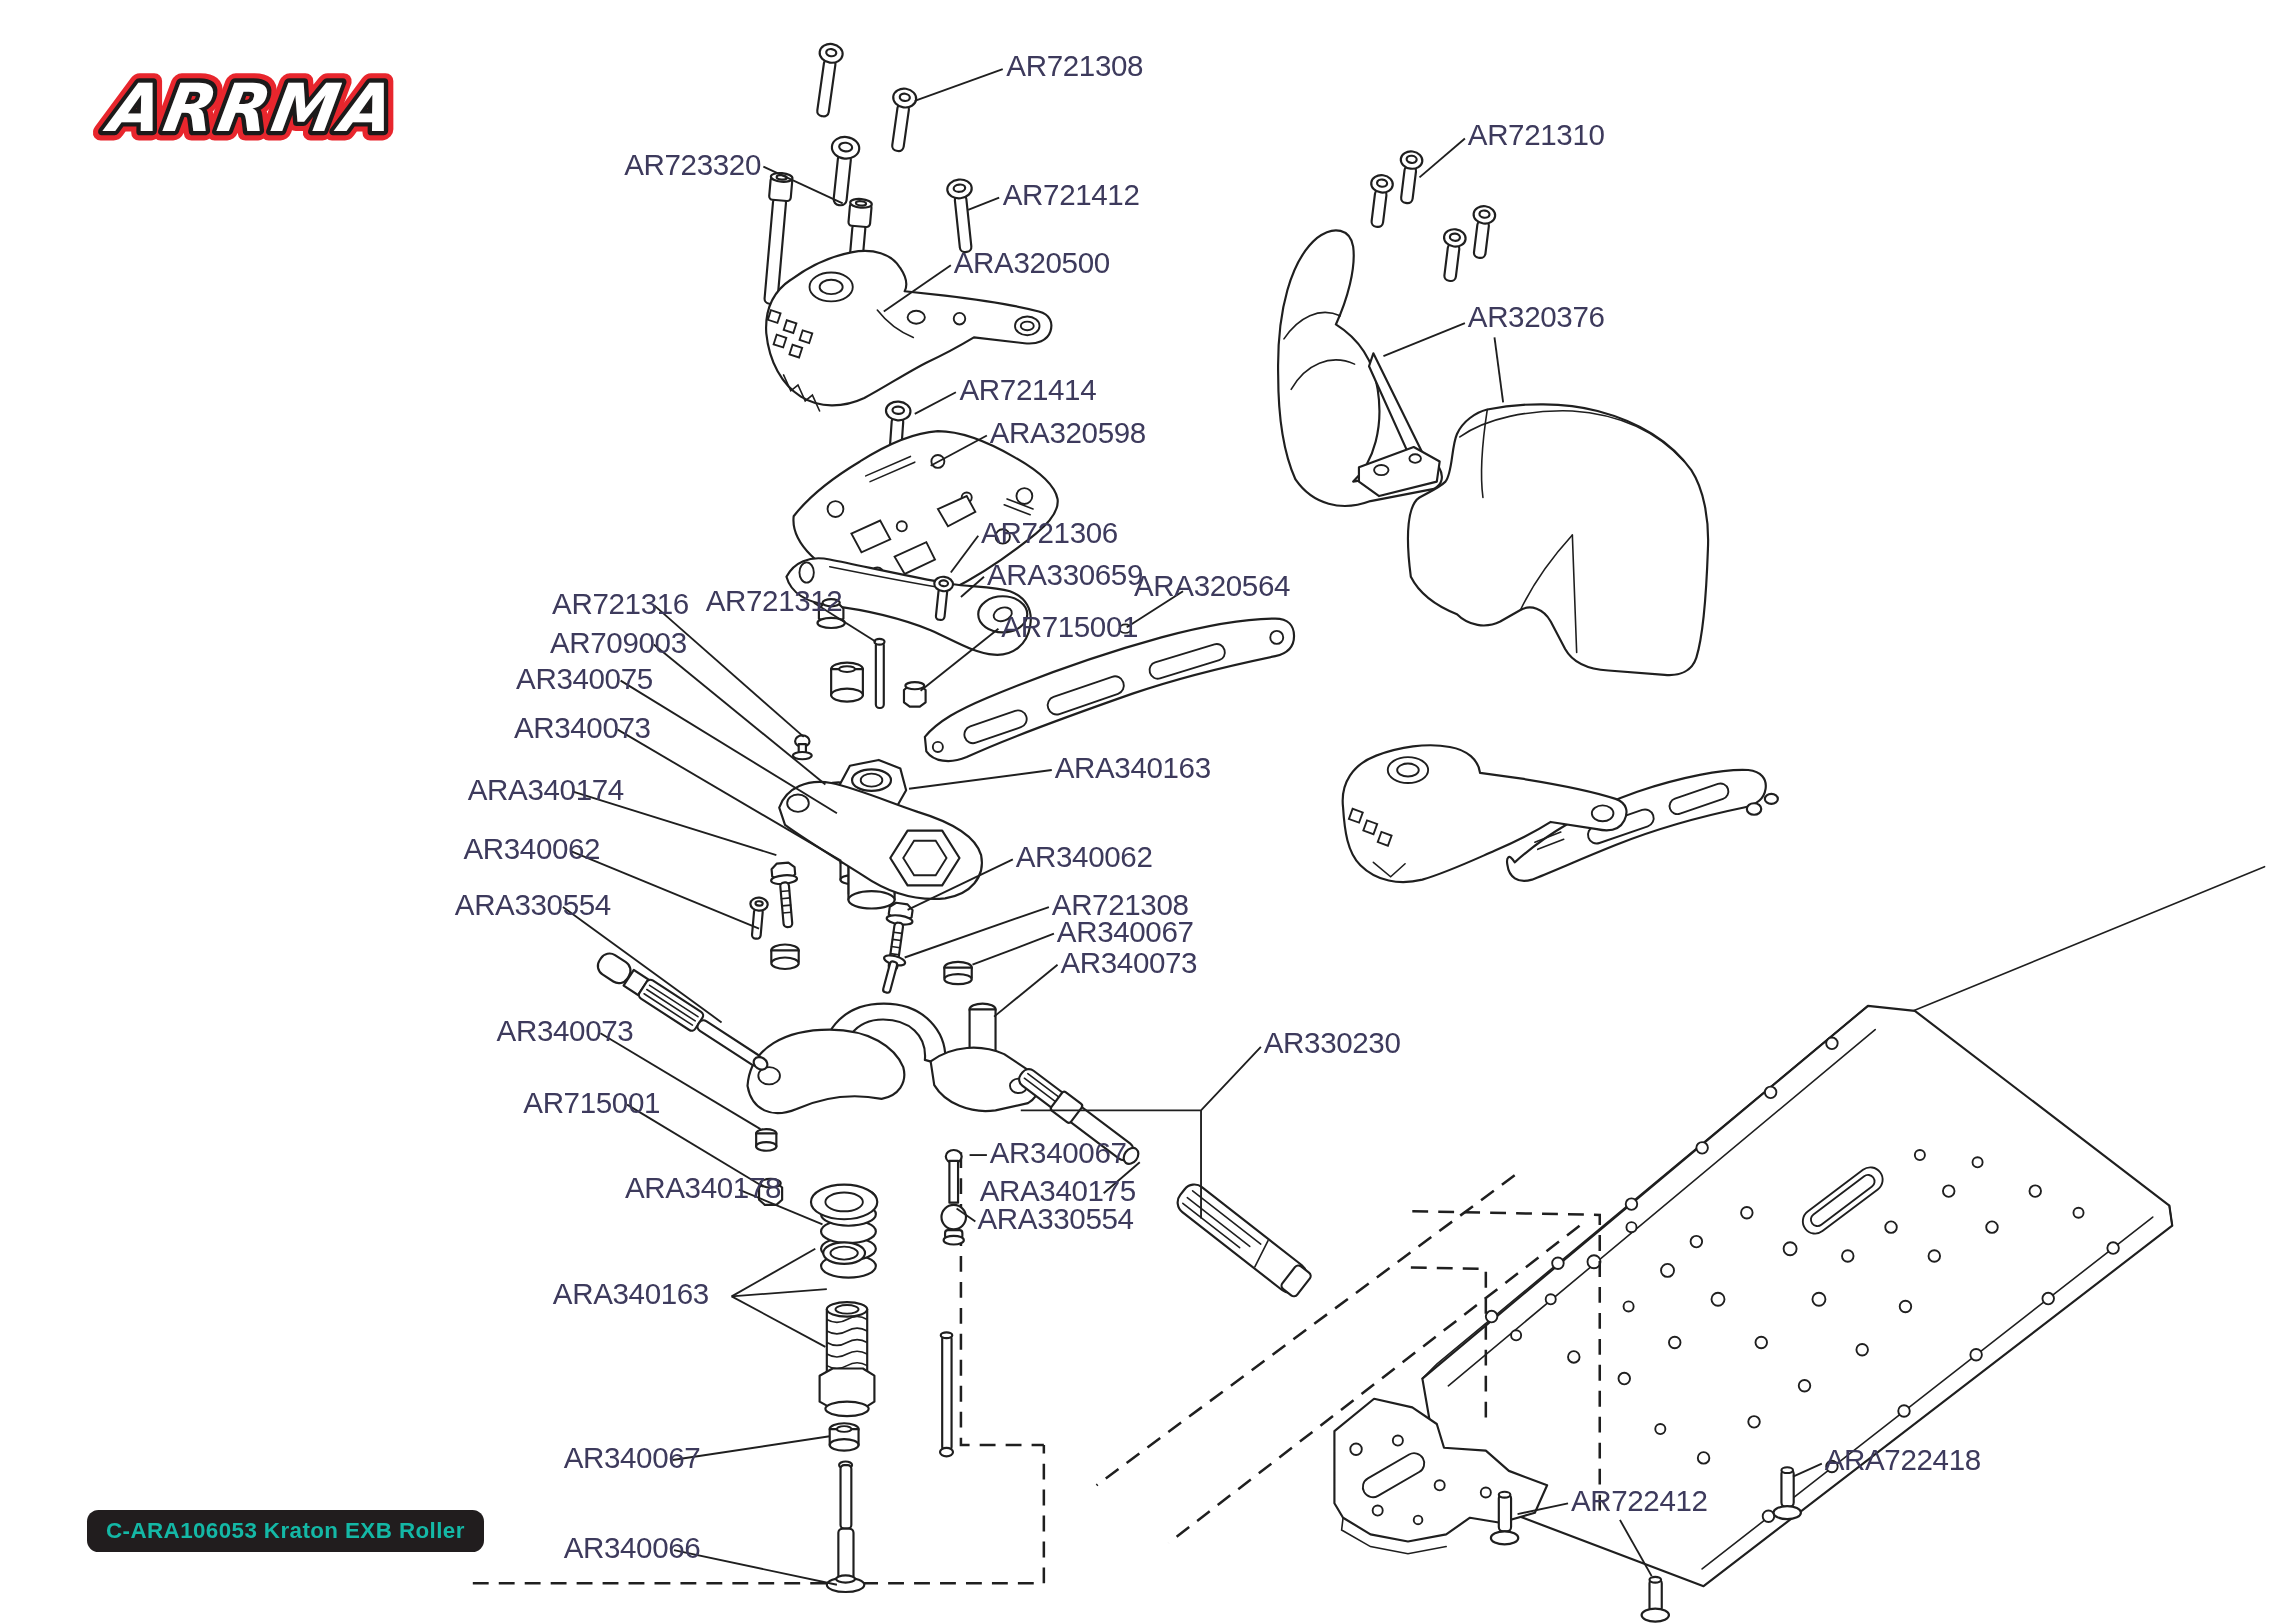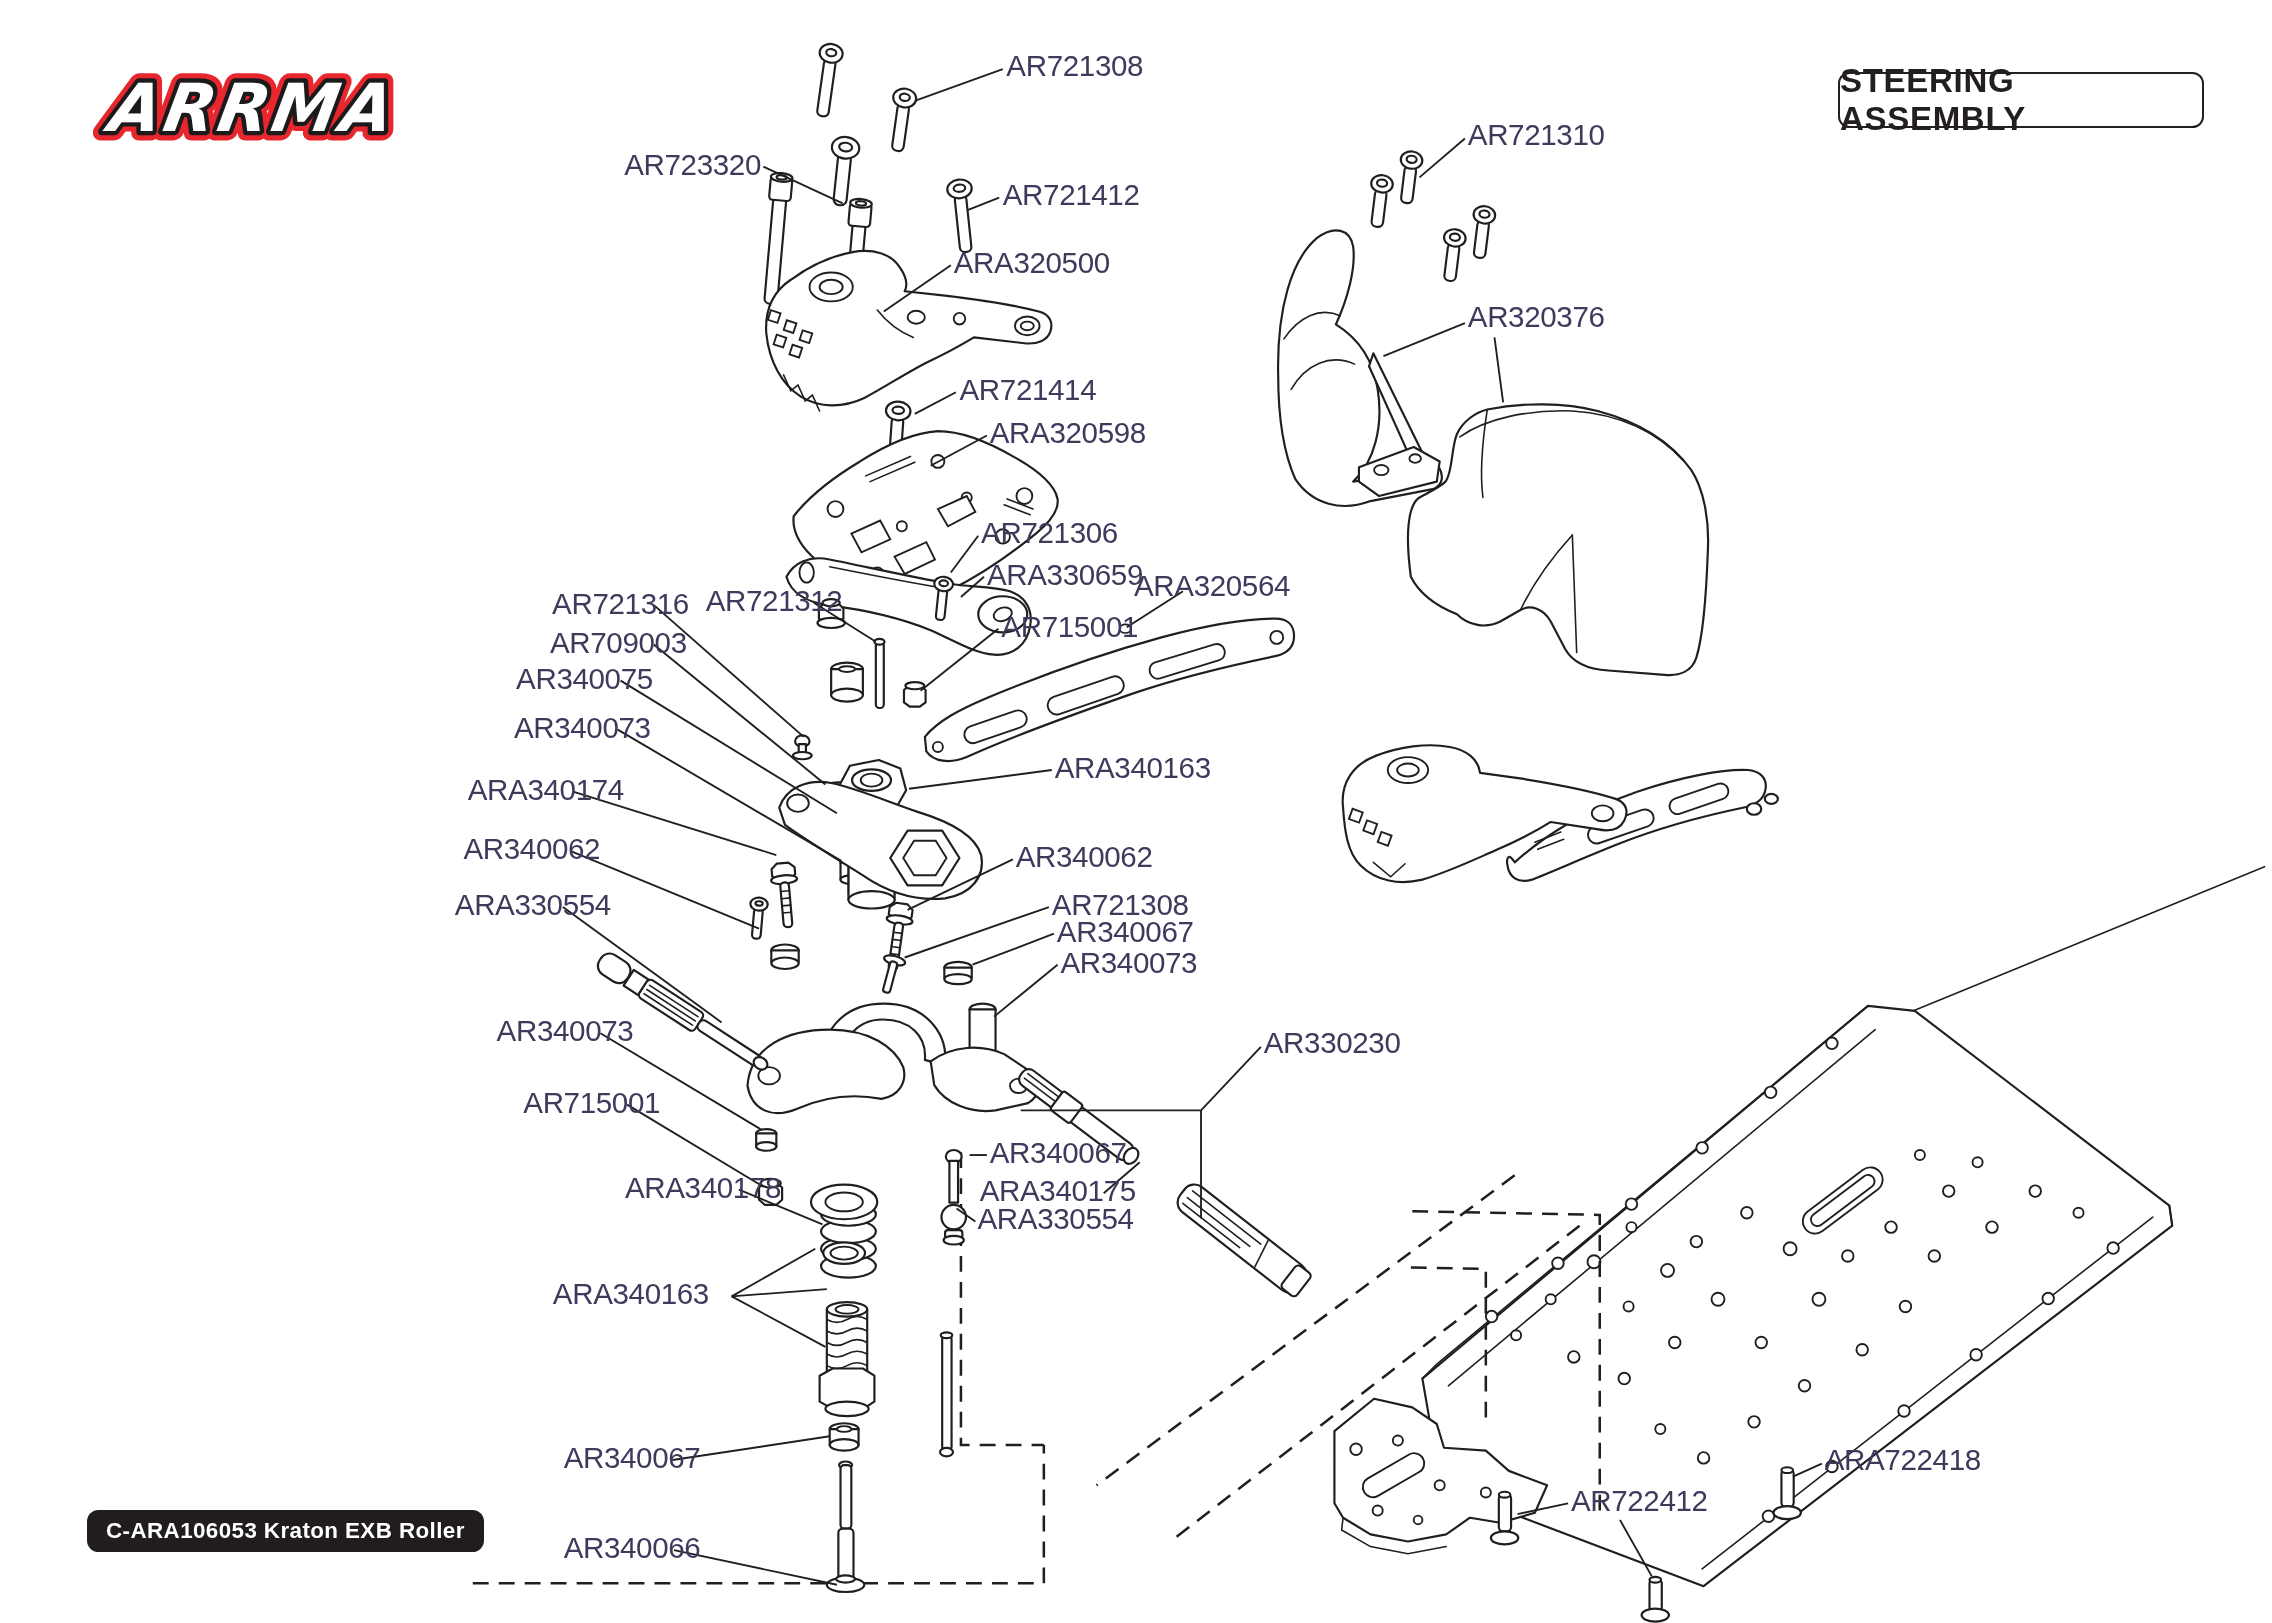--- a/index.html
+++ b/index.html
@@ -7,21 +7,21 @@
         font-family:"Liberation Sans",sans-serif;}
   
   .logo-wrap{position:absolute;left:78px;top:56px;width:361px;height:101px;}
   .title-box{position:absolute;left:1838px;top:72px;width:366px;height:56px;
              border:2.9px solid #231f20;border-radius:11.5px;display:flex;align-items:center;justify-content:center;
              box-sizing:border-box;background:#fff;}
   .title-box span{font-size:33px;font-weight:bold;letter-spacing:0.7px;color:#231f20;}
   
   .badge{position:absolute;left:87px;top:1510px;min-width:310px;height:42px;background:#211d1e;
          border-radius:11.5px;display:flex;align-items:center;justify-content:center;padding:0 19px;box-sizing:border-box;}
-  .badge span{color:#ffffff;font-weight:bold;font-size:22.4px;letter-spacing:0.4px;}
+  .badge span{color:#14b8a6;font-weight:bold;font-size:22.4px;letter-spacing:0.4px;}
   
   svg.diagram{position:absolute;left:0;top:0;}
   .part{fill:#ffffff;stroke:#1f1f1f;stroke-width:3;stroke-linejoin:round;stroke-linecap:round;}
   .thin{fill:none;stroke:#1f1f1f;stroke-width:2.2;stroke-linecap:round;}
   .hole{fill:#ffffff;stroke:#1f1f1f;stroke-width:2.6;}
   .leader{fill:none;stroke:#1f1f1f;stroke-width:2.6;}
   .dash{fill:none;stroke:#1f1f1f;stroke-width:3.5;stroke-dasharray:22 14;}
   .lbl{font-family:"Liberation Sans",sans-serif;font-size:41px;letter-spacing:-0.5px;}
 </style>
 </head>
@@ -32,23 +32,20 @@
   <div class="logo-wrap">
     <svg width="361" height="101" viewBox="0 0 500 140">
       <g transform="skewX(-10)">
         <text x="58" y="104" style="font-family:'DejaVu Sans',sans-serif;font-weight:bold;font-style:italic;font-size:92px;letter-spacing:4px;paint-order:stroke;fill:none;stroke:#e8262d;stroke-width:26;stroke-linejoin:round">ARRMA</text>
         <text x="58" y="104" style="font-family:'DejaVu Sans',sans-serif;font-weight:bold;font-style:italic;font-size:92px;letter-spacing:4px;paint-order:stroke;fill:none;stroke:#1c1a1a;stroke-width:12;stroke-linejoin:round">ARRMA</text>
         <text x="58" y="104" style="font-family:'DejaVu Sans',sans-serif;font-weight:bold;font-style:italic;font-size:92px;letter-spacing:4px;fill:#ffffff">ARRMA</text>
       </g>
     </svg>
   </div>
 
-  <div class="title-box">
-    <span>STEERING ASSEMBLY</span>
-  </div>
 
   <div class="badge">
     <span>C-ARA106053 Kraton EXB Roller</span>
   </div>
 
   <svg id="diagram" class="diagram" width="2273" height="1623" viewBox="0 0 3151 2251">
 
     <g>
       <path class="thin" d="M2648,1404 L3140,1202"></path>
       <path class="part" d="M2590,1395 L2655,1402 L3008,1672 L3012,1700 L2362,2200 L1998,2062 L1972,1912 Z"></path>

